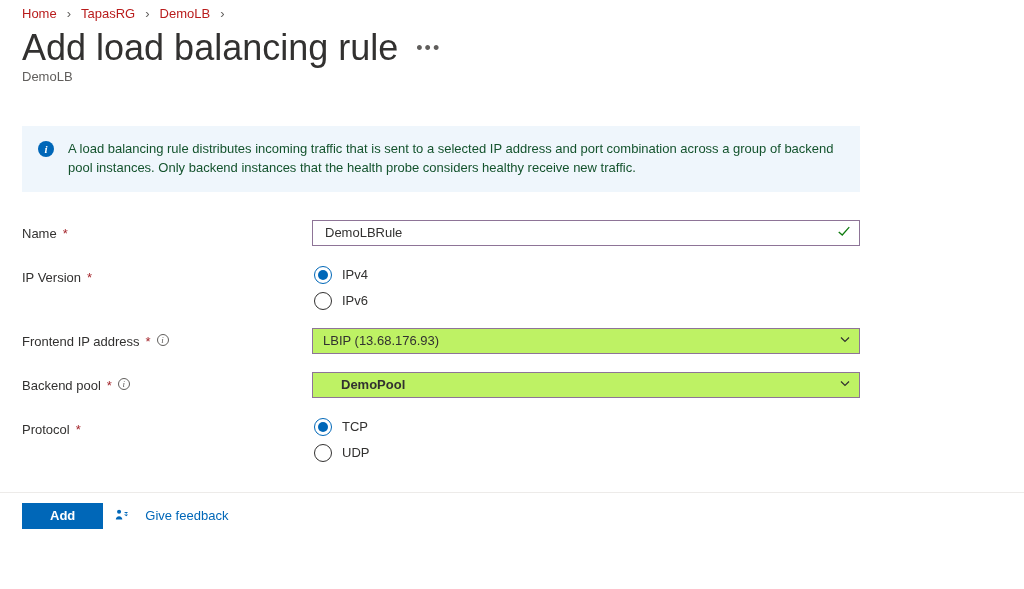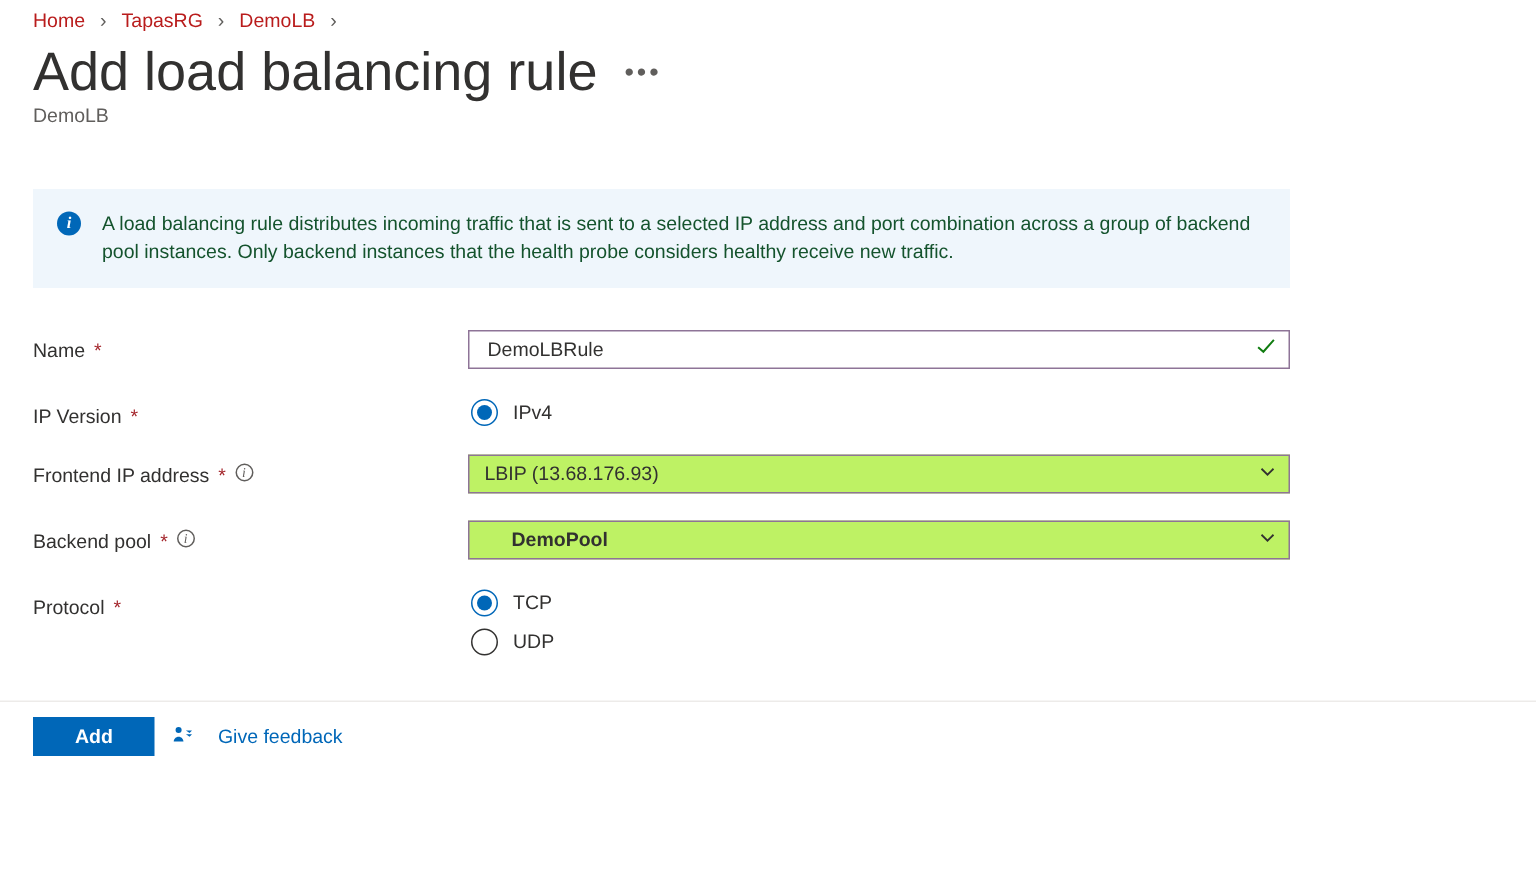--- a/index.html
+++ b/index.html
@@ -211,20 +211,24 @@
         <span class="req">*</span>
       </div>
       <div class="form-control">
         <div class="radio-group">
           <div class="radio-item selected">
             <span class="radio-outer">
                 <span class="radio-inner"></span>
               </span>
             <span>IPv4</span>
           </div>
+          <div class="radio-item">
+            <span class="radio-outer"></span>
+            <span>IPv6</span>
+          </div>
         </div>
       </div>
     </div>
 
     <div class="form-row">
       <div class="form-label">
         <span>Frontend IP address</span>
         <span class="req">*</span>
         <span class="hint-icon">i</span>
       </div>

